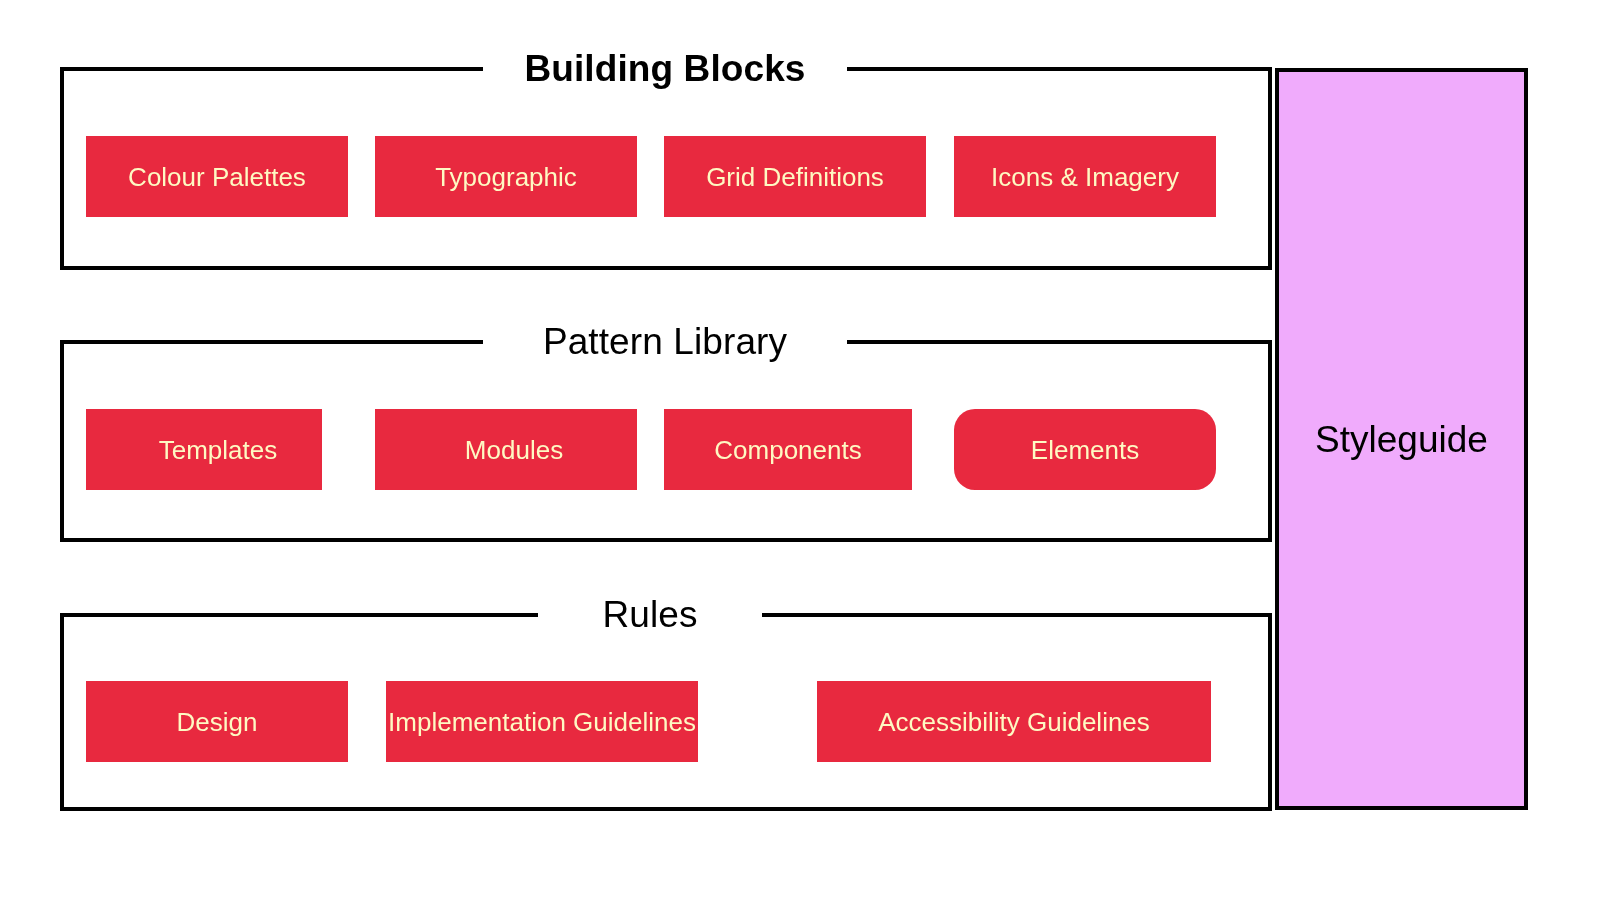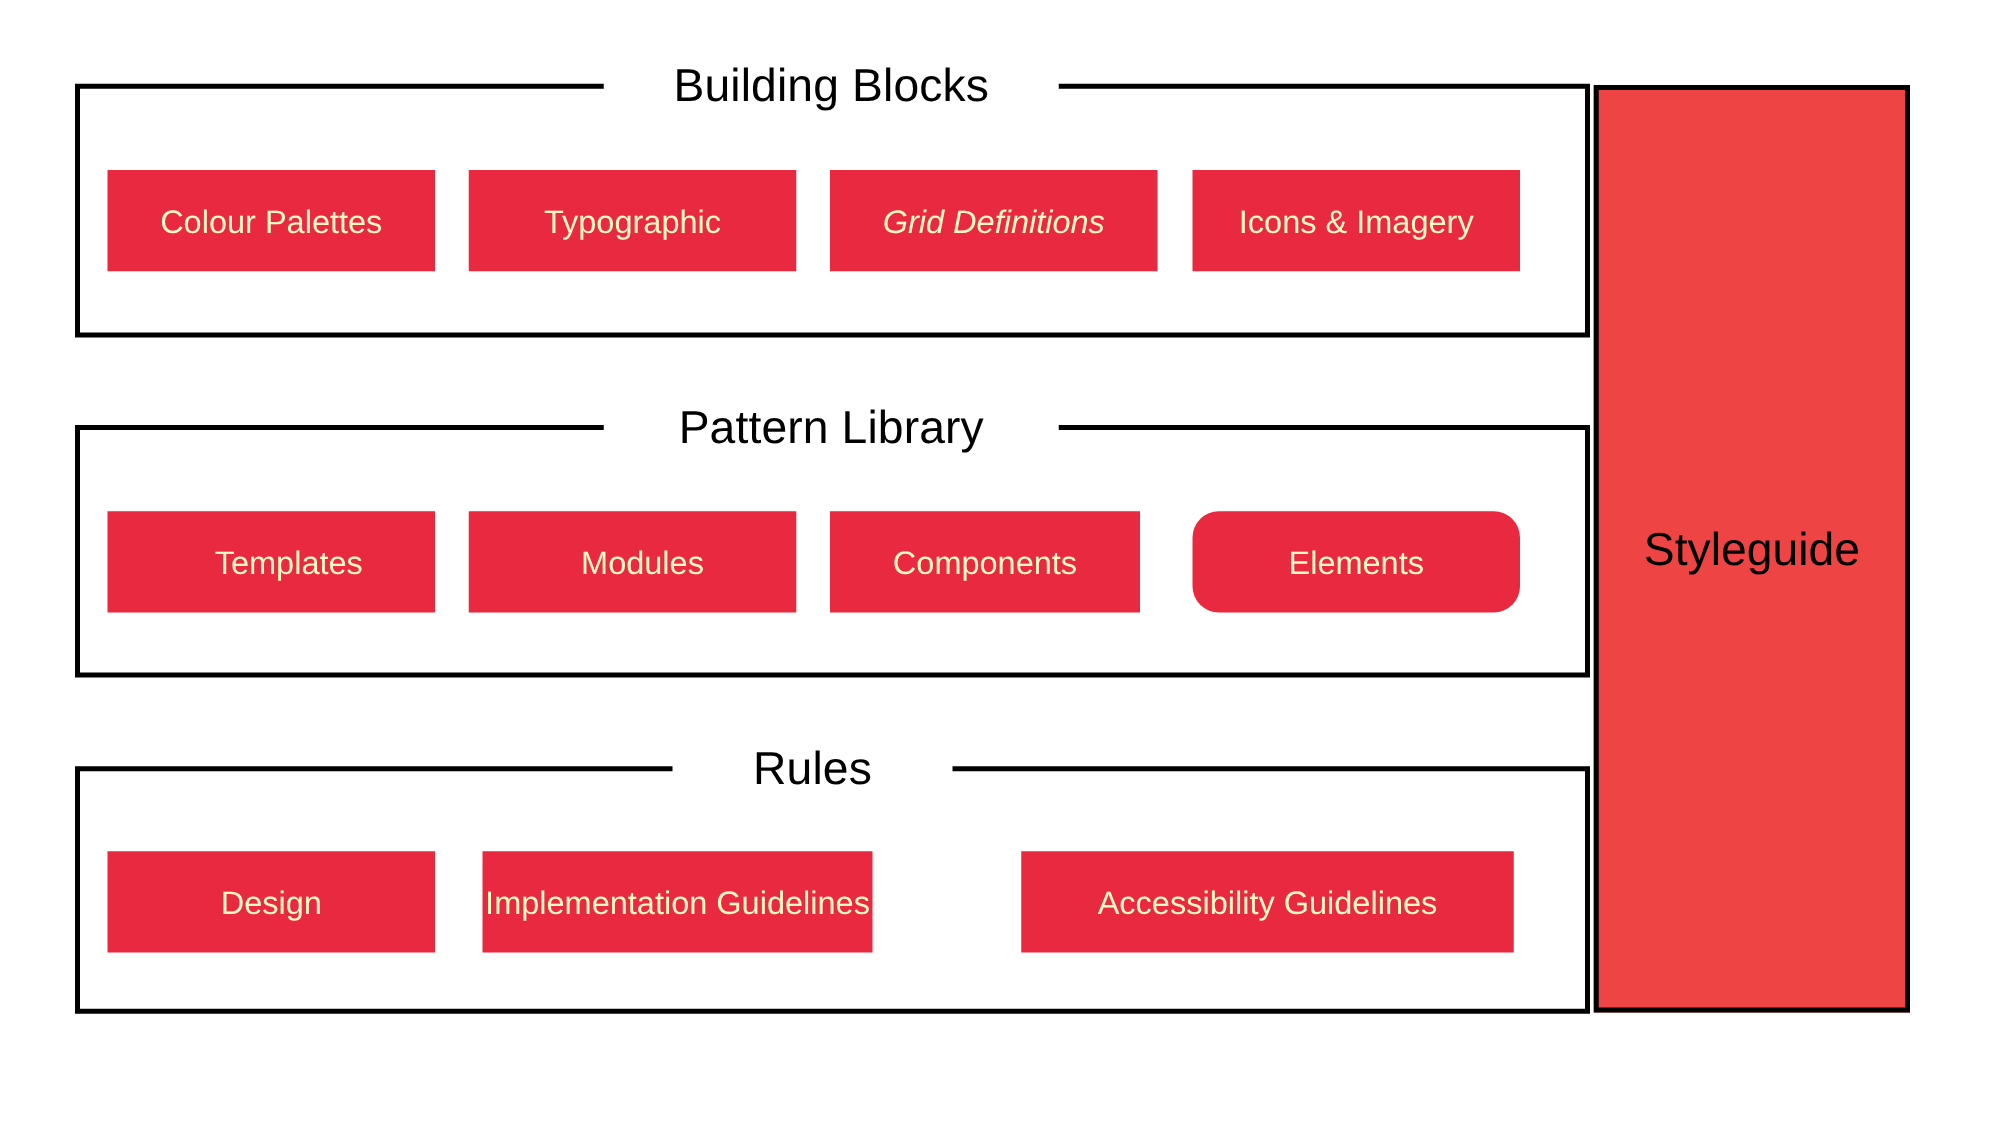--- a/index.html
+++ b/index.html
@@ -46,21 +46,21 @@
   .group-title {
     position: absolute;
     font-size: 37px;
     font-weight: 400;
     color: #000000;
     letter-spacing: 0.1px;
     white-space: nowrap;
     text-align: center;
     line-height: 1;
   }
-  .group-title.bb { left: 483px; top: 50px;  width: 364px; }
+  .group-title.bb { left: 483px; top: 50px;  width: 364px; font-weight: bold; }
   .group-title.pl { left: 483px; top: 323px; width: 364px; }
   .group-title.rl { left: 538px; top: 596px; width: 224px; }
 
   
   .chip {
     position: absolute;
     box-sizing: border-box;
     background: #E8293F;
     color: #fef9c3;
     display: flex;
@@ -70,46 +70,46 @@
     font-weight: 400;
     line-height: 1;
     height: 81px;
     white-space: nowrap;
   }
 
   
   .chip.r1 { top: 136px; }
   .chip.r1.c0 { left: 86px;  width: 262px; }
   .chip.r1.c1 { left: 375px; width: 262px; }
-  .chip.r1.c2 { left: 664px; width: 262px; font-style: italic; }
+  .chip.r1.c2 { left: 664px; width: 262px; }
   .chip.r1.c3 { left: 954px; width: 262px; }
 
   
   .chip.r2 { top: 409px; }
-  .chip.r2.c0 { left: 86px;  width: 262px; padding-left: 28px; }
+  .chip.r2.c0 { left: 86px;  width: 236px; padding-left: 28px; }
   .chip.r2.c1 { left: 375px; width: 262px; padding-left: 16px; }
   .chip.r2.c2 { left: 664px; width: 248px; }
   .chip.r2.c3 { left: 954px; width: 262px; border-radius: 21px; }
 
   
   .chip.r3 { top: 681px; }
   .chip.r3.c0 { left: 86px;  width: 262px; }
   .chip.r3.c1 { left: 386px; width: 312px; }
   .chip.r3.c2 { left: 817px; width: 394px; }
 
   
   .styleguide-box {
     position: absolute;
     box-sizing: border-box;
     left: 1275px;
     top: 68px;
     width: 253px;
     height: 742px;
     border: 4px solid #000000;
-    background: #ef4444;
+    background: #f0abfc;
     display: flex;
     align-items: center;
     justify-content: center;
   }
   .styleguide-label {
     font-size: 37px;
     font-weight: 400;
     color: #000000;
     line-height: 1;
     white-space: nowrap;

